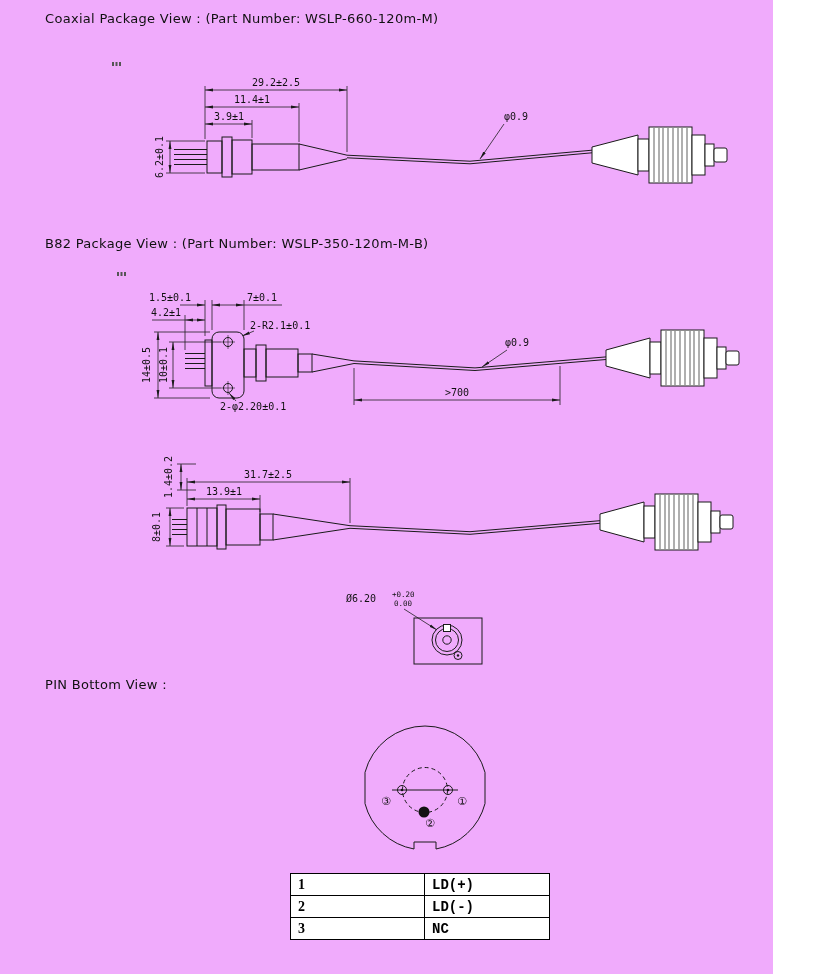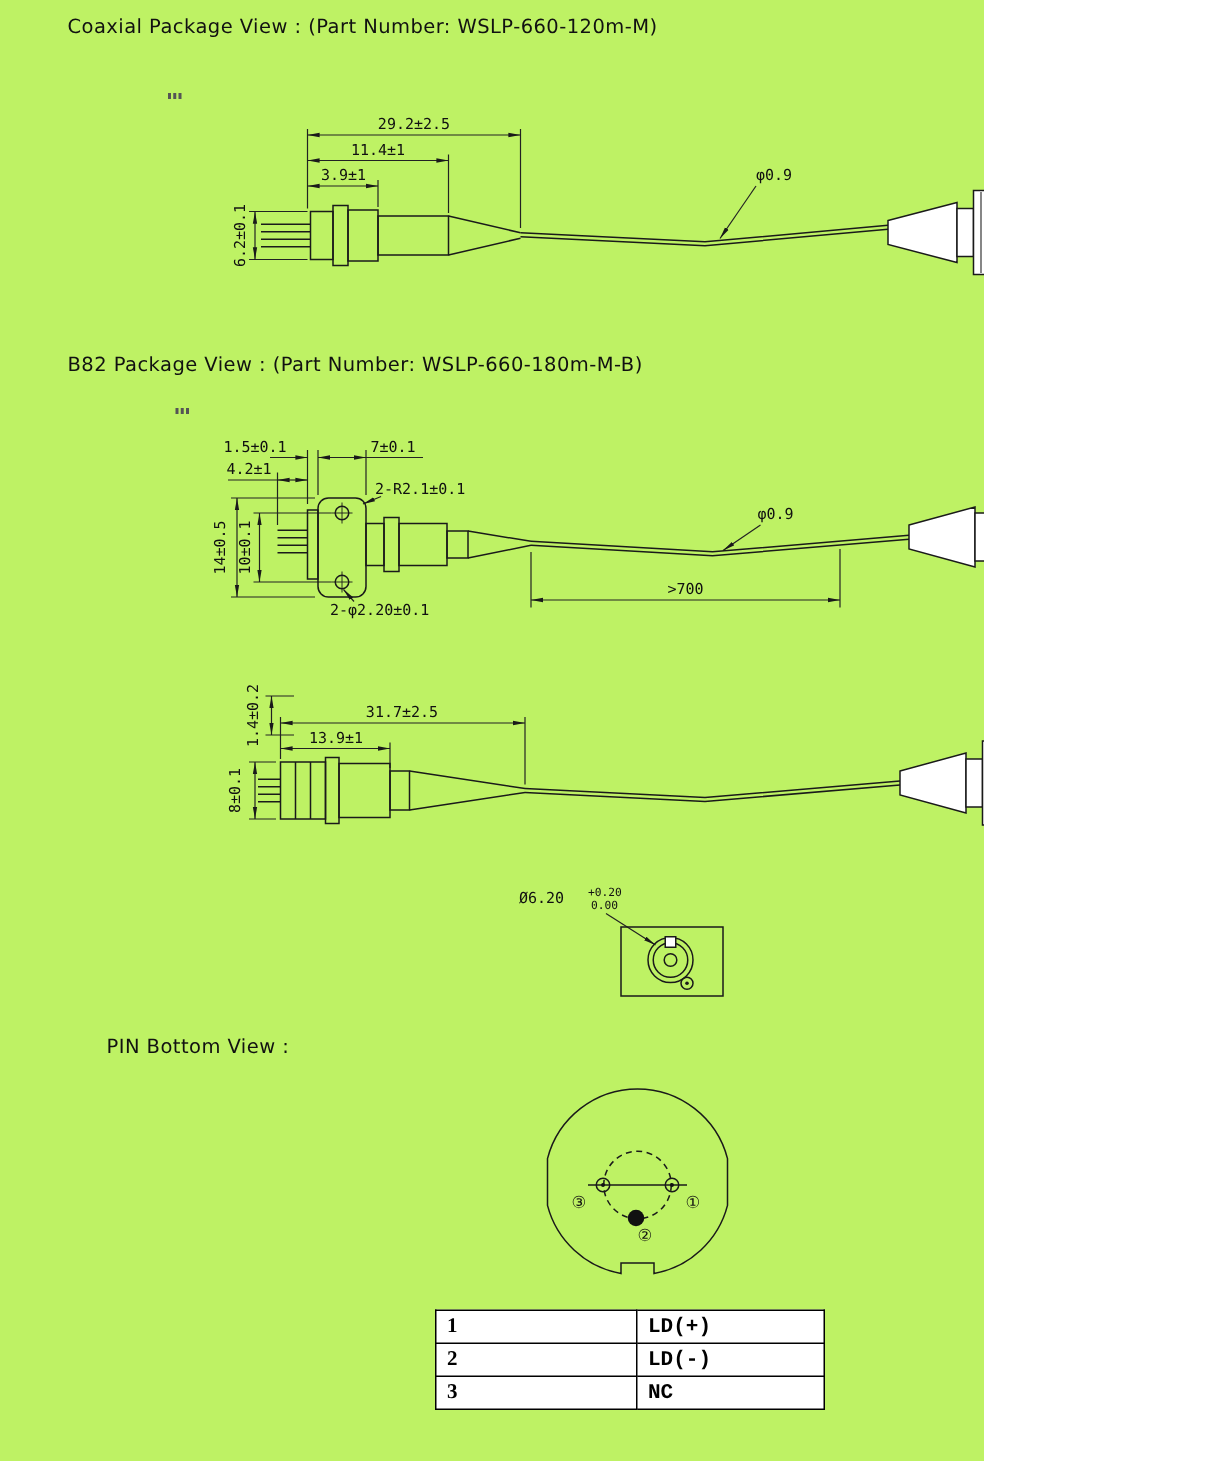--- a/index.html
+++ b/index.html
@@ -1,22 +1,22 @@
 <!DOCTYPE html>
 <html><head>
 <meta charset="utf-8">
 <style>
   * { margin:0; padding:0; box-sizing:border-box; }
   html,body { background:#ffffff; }
   body { width:820px; height:974px; font-family:"DejaVu Sans", sans-serif; }
-  .page { position:relative; width:656px; height:974px; background:#bef264; overflow:hidden; }
+  .page { position:relative; width:773px; height:974px; background:#f0abfc; overflow:hidden; }
   .heading { position:absolute; left:45px; font-size:13px; font-weight:500; color:#111; letter-spacing:0.3px; white-space:nowrap; }
   #h-coax { top:11px; }
   #h-b82  { top:236px; }
-  #h-pin  { top:691px;margin-left:26px; }
+  #h-pin  { top:677px; }
   svg.draw { position:absolute; left:0; }
   .thin    { stroke:#1a1a1a; stroke-width:1; fill:none; }
   .outline { stroke:#1a1a1a; stroke-width:1; fill:#ffffff; }
   .dim     { stroke:#222222; stroke-width:0.8; fill:none; }
   text.dt  { font-family:"DejaVu Sans Mono", monospace; font-size:10px; fill:#111; }
   text.dts { font-family:"DejaVu Sans Mono", monospace; font-size:7.5px; fill:#111; }
   text.pn  { font-family:"DejaVu Sans", sans-serif; font-size:11px; fill:#111; }
   .pin-table-wrap { position:absolute; left:290px; top:873px; }
   table { border-collapse:collapse; background:#fff; }
   td { border:1.6px solid #000; font-family:"Liberation Serif", serif; font-weight:bold; font-size:14px; color:#000; height:22px; vertical-align:middle; padding:0 0 0 7px; }
@@ -93,21 +93,21 @@
           <line x1="678" y1="128" x2="678" y2="182"></line>
         <line x1="682" y1="128" x2="682" y2="182"></line>
           <line x1="687" y1="128" x2="687" y2="182"></line>
       </g>
       <rect x="692" y="135" width="13" height="40"></rect>
       <rect x="705" y="144" width="9" height="22"></rect>
       <rect x="714" y="148" width="13" height="14" rx="2"></rect>
     </g>
   </svg>
 
-  <div class="heading" id="h-b82">B82 Package View : (Part Number: WSLP-660-180m-M-B)</div>
+  <div class="heading" id="h-b82">B82 Package View : (Part Number: WSLP-350-120m-M-B)</div>
 
   <svg class="draw" style="top:260px" width="820" height="190" viewBox="0 260 820 190">
     <g fill="#555">
       <rect x="117" y="272" width="2" height="4"></rect>
         <rect x="120.5" y="272" width="2" height="4"></rect>
         <rect x="124" y="272" width="2" height="4"></rect>
     </g>
     <g class="dim">
       <line x1="205" y1="300" x2="205" y2="336"></line>
       <line x1="212" y1="300" x2="212" y2="330"></line>

